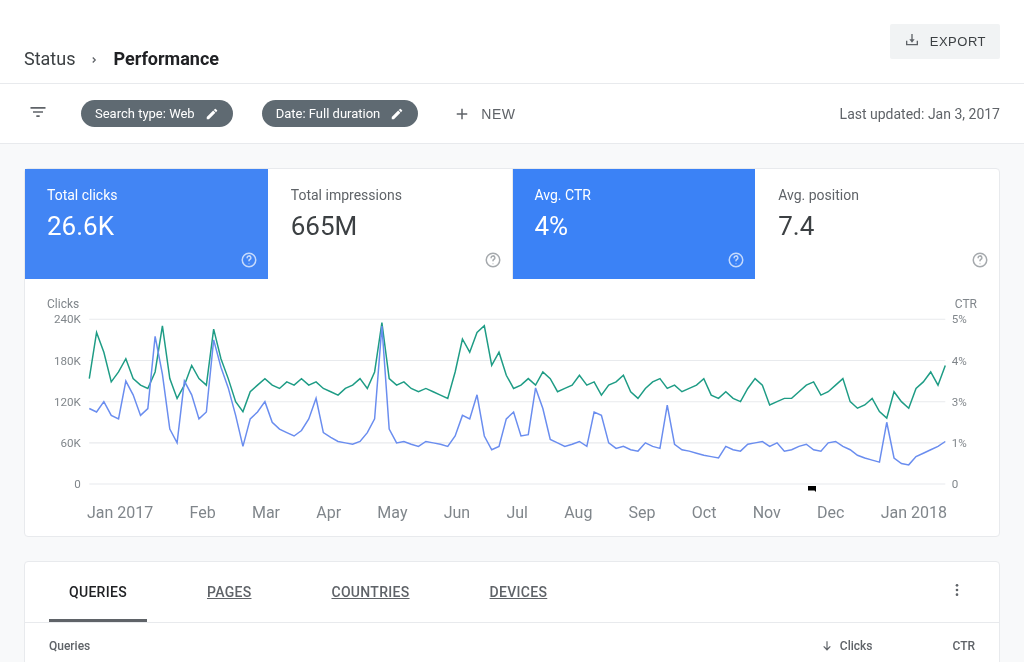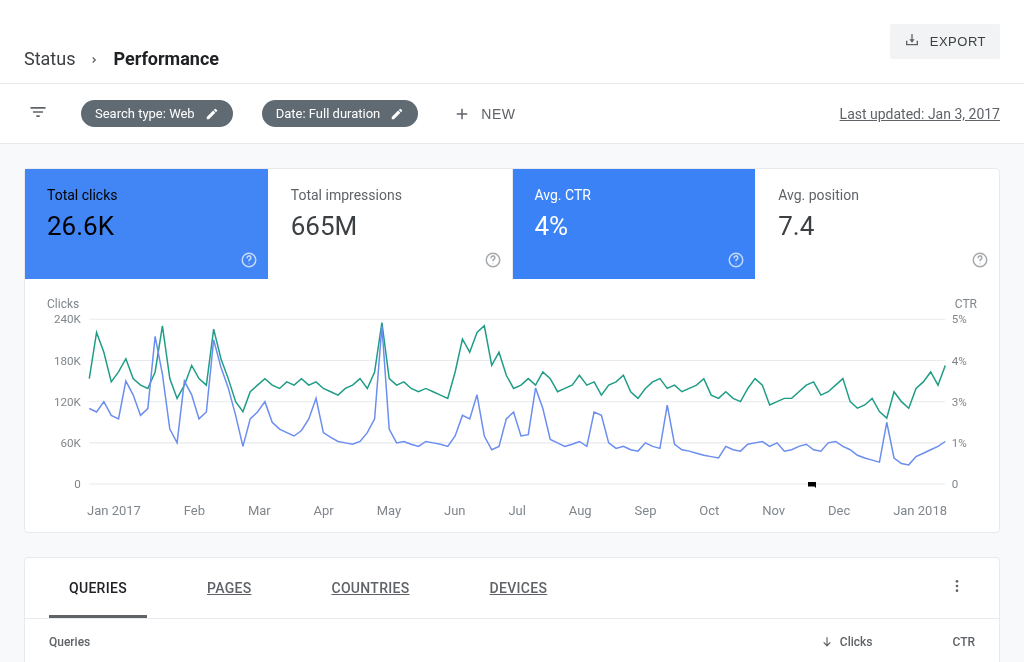--- a/index.html
+++ b/index.html
@@ -11,40 +11,40 @@
   .breadcrumb-chevron { color: #5f6368; }
   .breadcrumb-current { font-weight: 700; color: #202124; }
   .export-btn { display: flex; align-items: center; gap: 10px; background: #f1f3f4; border: none; padding: 8px 14px; font-size: 13px; font-weight: 500; color: #3c4043; cursor: pointer; border-radius: 2px; letter-spacing: 0.5px; }
   
   .filter-bar { display: flex; align-items: center; justify-content: space-between; padding: 14px 24px; border-bottom: 1px solid #e8eaed; background:#fff;}
   .filter-left { display: flex; align-items: center; gap: 29px; }
   .filter-icon-btn { background:none; border:none; cursor:pointer; color:#5f6368; padding:4px; }
   .chip { display: flex; align-items: center; gap: 10px; background: #5f6a72; color: #fff; border-radius: 16px; padding: 6px 14px; font-size: 13px; cursor:pointer; }
   .chip .pencil { width:14px; height:14px; }
   .new-btn { display:flex; align-items:center; gap:10px; background:none; border:none; cursor:pointer; color:#5f6368; font-size:14px; font-weight:500; letter-spacing:0.5px; padding:4px 6px;text-align:right;}
-  .last-updated { color:#5f6368; font-size:14px;text-decoration:underline; }
+  .last-updated { color:#5f6368; font-size:14px; }
   
   .content { background:#f8f9fa; padding:24px; padding-bottom:0; }
   .card { background:#fff; border:1px solid #e8eaed; border-radius:4px; margin-bottom:24px; }
   
   .stat-row { display:flex; }
   .stat-box { flex:1; padding:18px 22px 14px 22px; border-right:1px solid #e8eaed; position:relative; min-height:110px; cursor:pointer;}
   .stat-box:last-child { border-right:none; }
   .stat-label { font-size:14px; font-weight:400; margin-bottom:8px; }
   .stat-value { font-size:26px; font-weight:400; }
-  .stat-box.blue { background:#4285f4; color:#000000; border-right:1px solid #fff;}
+  .stat-box.blue { background:#4285f4; color:#ffffff; border-right:1px solid #fff;}
   .stat-box.green { background:#3b82f6; color:#fff; border-right:1px solid #fff;}
   .stat-box.plain .stat-label { color:#5f6368; }
   .stat-box.plain .stat-value { color:#3c4043; }
   .help-circle { position:absolute; bottom:10px; right:10px; width:18px; height:18px; opacity:0.7; }
   
   .chart-area { padding:18px 22px 14px 22px; position:relative; }
   .chart-headers { display:flex; justify-content:space-between; font-size:12px; color:#80868b; margin-bottom:4px;}
   .chart-svg { display:block; width:100%; }
-  .x-ticks { display:flex; justify-content:space-between; font-size:13px; color:#80868b; margin-top:8px; padding:0 0px;}
+  .x-ticks { display:flex; justify-content:space-between; font-size:16px; color:#80868b; margin-top:8px; padding:0 0px;}
   .marker-tag { position:absolute; bottom:36px; }
   
   .tabs-card { background:#fff; border:1px solid #e8eaed; border-radius:4px; }
   .tabs-row { display:flex; align-items:center; position:relative; padding: 0 24px; border-bottom:1px solid #e8eaed;}
   .tab { padding:22px 20px; font-size:14px; font-weight:500; color:#5f6368; letter-spacing:0.3px; cursor:pointer;}
   .tab.active { color:#202124; border-bottom:3px solid #5f6368; margin-bottom:-1px; padding-bottom:19px;}
   .tab-spacer { margin-left:40px;text-decoration:underline; }
   .more-dots { margin-left:auto; cursor:pointer; color:#5f6368; padding:10px;}
   
   .table-head { display:flex; align-items:center; padding:16px 24px; font-size:12px; color:#5f6368; }

